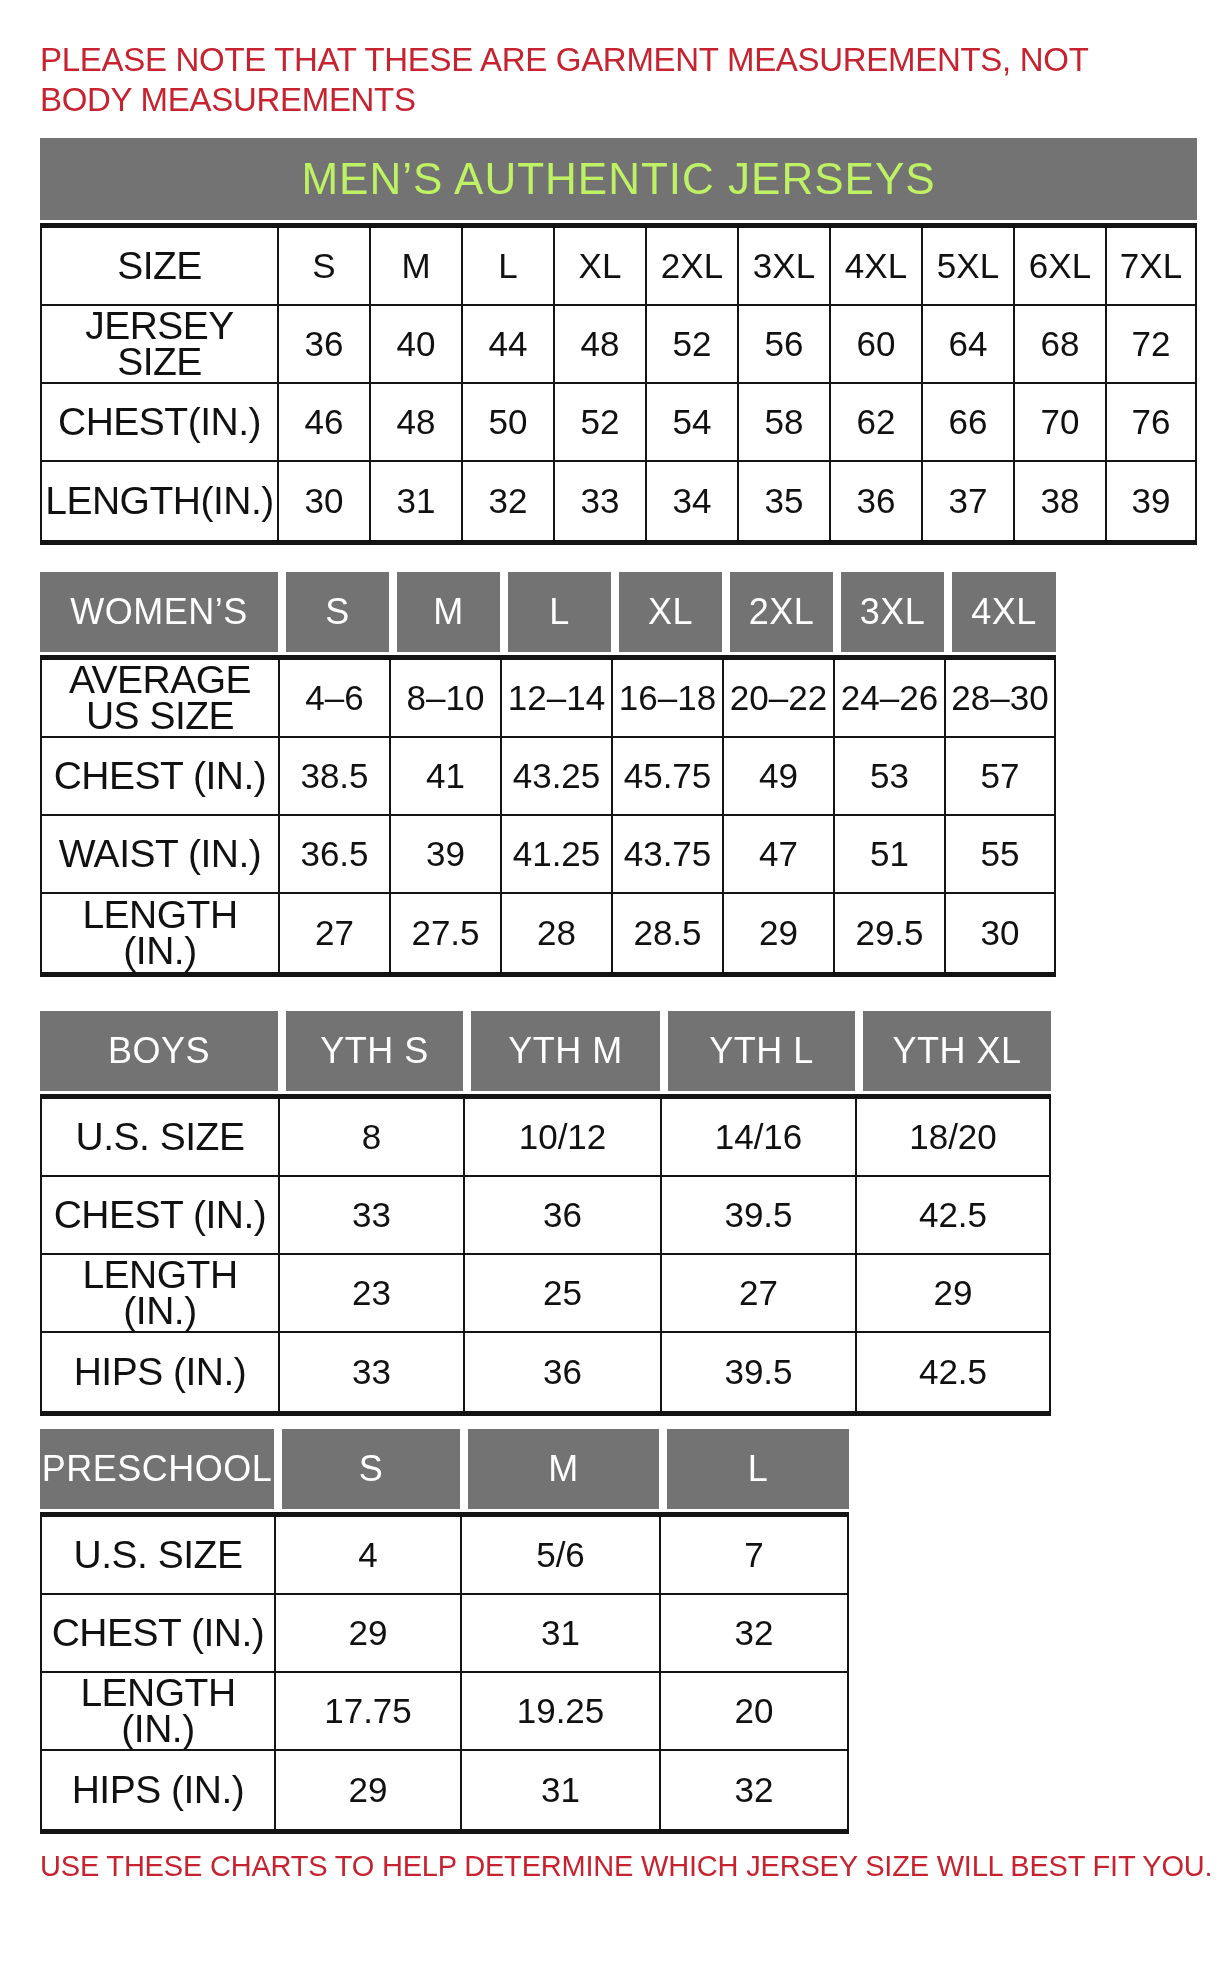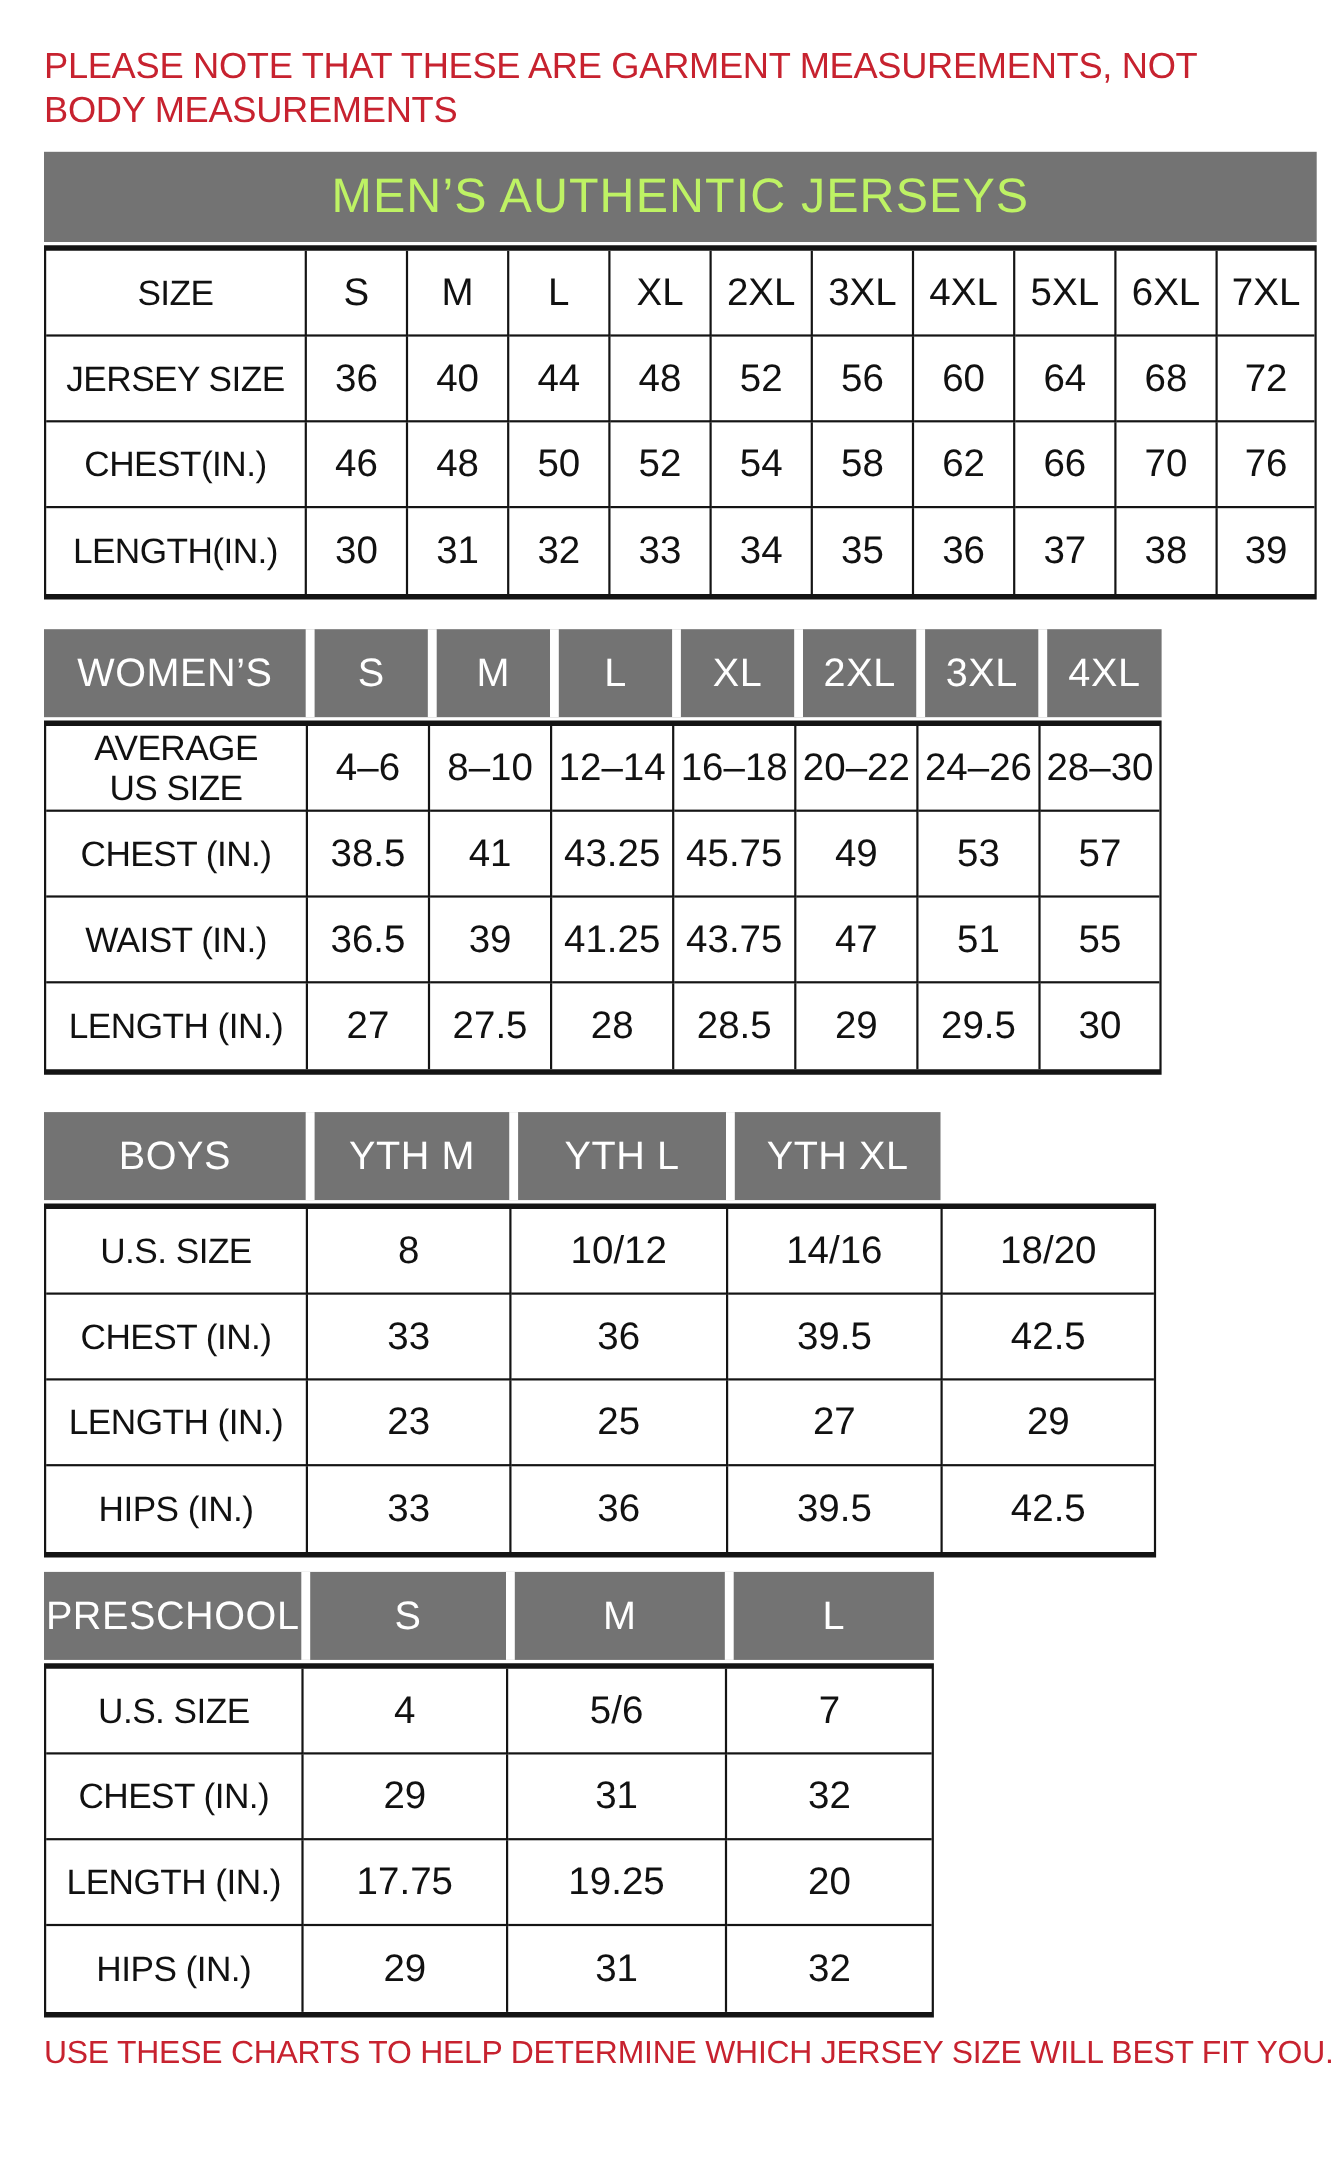--- a/index.html
+++ b/index.html
@@ -62,21 +62,21 @@
   }
   .cell{
     height:78px;box-sizing:border-box;
     display:flex;align-items:center;justify-content:center;
     border-right:2px solid var(--line);
     border-bottom:2px solid var(--line);
     font-size:35px;
     text-align:center;
   }
   .cell.label{
-    font-size:32px;letter-spacing:-0.5px;
+    font-size:39px;letter-spacing:-0.5px;
     white-space:pre-line;line-height:36px;
     padding:4px 8px;
   }
   .cell.lc{border-right:none;}
   .cell.lr{border-bottom:none;}
 
   .footer{
     margin-top:16px;
     font-size:29px;letter-spacing:-0.2px;
     color:var(--red);
@@ -187,20 +187,21 @@
         <div class="cell lr">28.5</div>
         <div class="cell lr">29</div>
         <div class="cell lr">29.5</div>
         <div class="cell lc lr">30</div>
       </div>
   </div>
 
   <div class="sz-table t2">
     <div class="thead grid">
         <div class="head-cell">BOYS</div>
+        <div class="head-cell">YTH S</div>
         <div class="head-cell">YTH M</div>
         <div class="head-cell">YTH L</div>
         <div class="head-cell">YTH XL</div>
       </div>
     <div class="tbody grid">
         <div class="cell label">U.S. SIZE</div>
         <div class="cell">8</div>
         <div class="cell">10/12</div>
         <div class="cell">14/16</div>
         <div class="cell lc">18/20</div>

